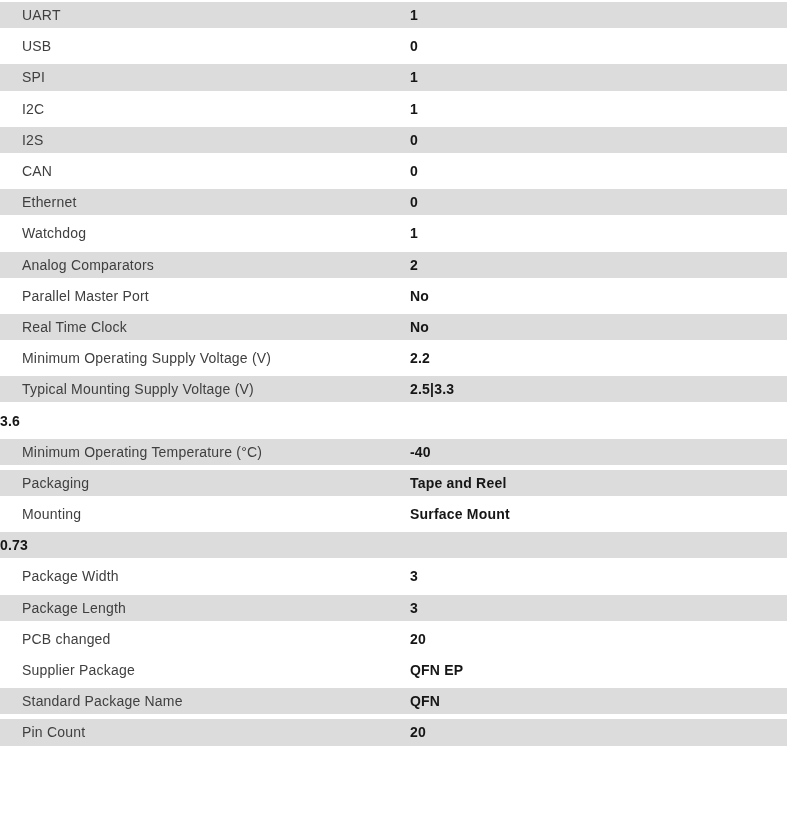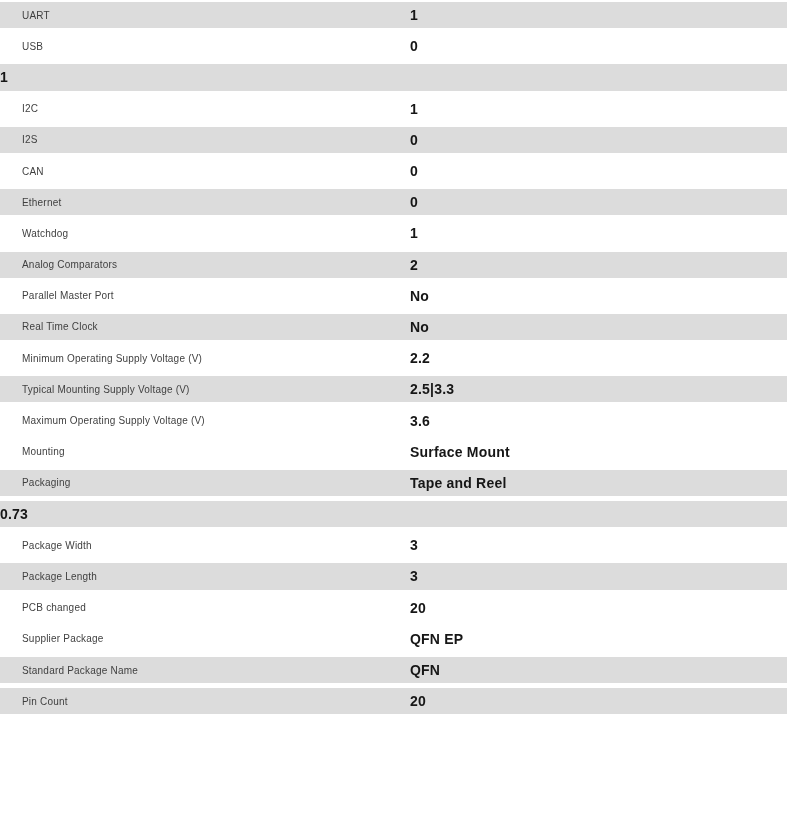--- a/index.html
+++ b/index.html
@@ -24,21 +24,21 @@
     margin-bottom: 5px;
     width: 100%;
   }
   .spec-row.striped {
     background: var(--stripe-color, #dcdcdc);
   }
   .spec-label {
     margin-left: 22px;
     width: 388px;
     flex: 0 0 388px;
-    font-size: 10px;
+    font-size: 14px;
     font-weight: 400;
     color: var(--label-color, #3f3f3f);
     letter-spacing: 0.2px;
     white-space: nowrap;
     overflow: hidden;
   }
   .spec-value {
     font-size: 14px;
     font-weight: 700;
     color: var(--value-color, #161616);
@@ -54,20 +54,21 @@
     <span class="spec-label">UART</span>
     <span class="spec-value">1</span>
   </div>
 
   <div class="spec-row">
     <span class="spec-label">USB</span>
     <span class="spec-value">0</span>
   </div>
 
   <div class="spec-row striped">
+    <span class="spec-label">SPI</span>
     <span class="spec-value">1</span>
   </div>
 
   <div class="spec-row">
     <span class="spec-label">I2C</span>
     <span class="spec-value">1</span>
   </div>
 
   <div class="spec-row striped">
     <span class="spec-label">I2S</span>
@@ -108,34 +109,37 @@
     <span class="spec-label">Minimum Operating Supply Voltage (V)</span>
     <span class="spec-value">2.2</span>
   </div>
 
   <div class="spec-row striped">
     <span class="spec-label">Typical Mounting Supply Voltage (V)</span>
     <span class="spec-value">2.5|3.3</span>
   </div>
 
   <div class="spec-row">
-    <span class="spec-label">Maximum Operating Supply Voltage (V)</span>
     <span class="spec-value">3.6</span>
   </div>
 
+  <div class="spec-row striped">
+    <span class="spec-label">Minimum Operating Temperature (°C)</span>
+    <span class="spec-value">-40</span>
+  </div>
 
+
+  <div class="spec-row striped">
+    <span class="spec-label">Packaging</span>
+    <span class="spec-value">Tape and Reel</span>
+  </div>
 
   <div class="spec-row">
     <span class="spec-label">Mounting</span>
     <span class="spec-value">Surface Mount</span>
-  </div>
-
-  <div class="spec-row striped">
-    <span class="spec-label">Packaging</span>
-    <span class="spec-value">Tape and Reel</span>
   </div>
 
   <div class="spec-row striped">
     <span class="spec-value">0.73</span>
   </div>
 
   <div class="spec-row">
     <span class="spec-label">Package Width</span>
     <span class="spec-value">3</span>
   </div>

